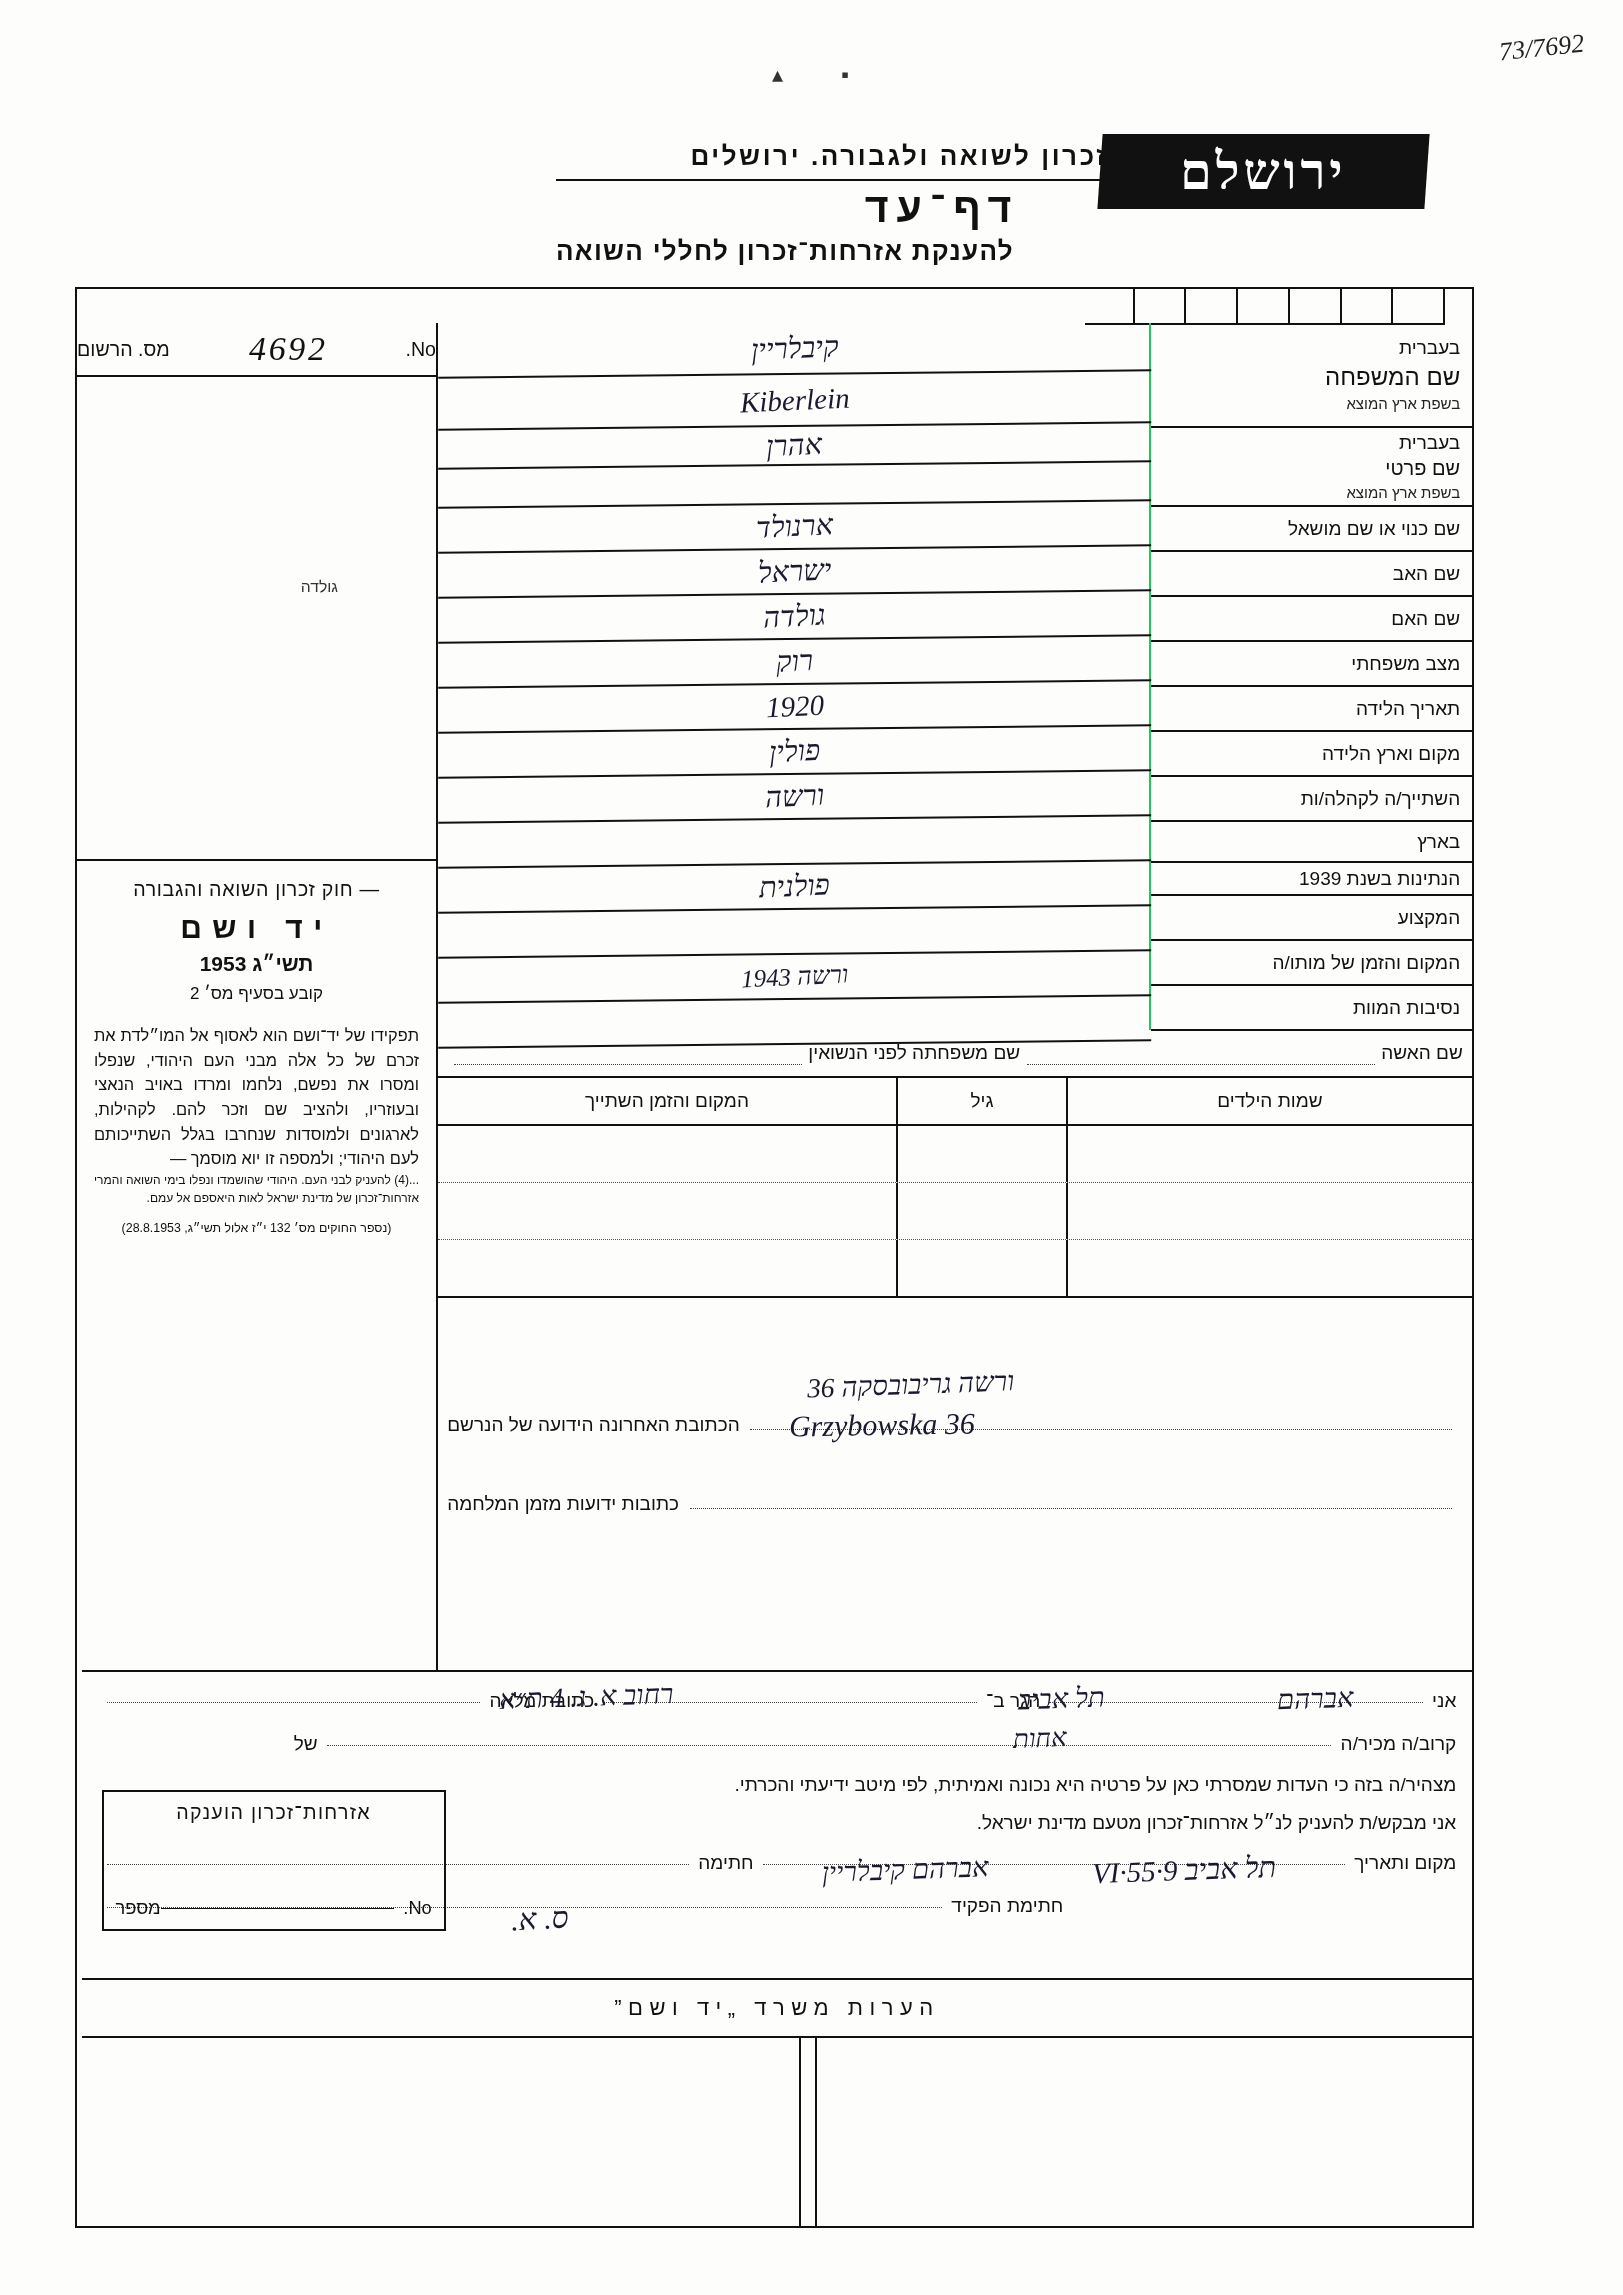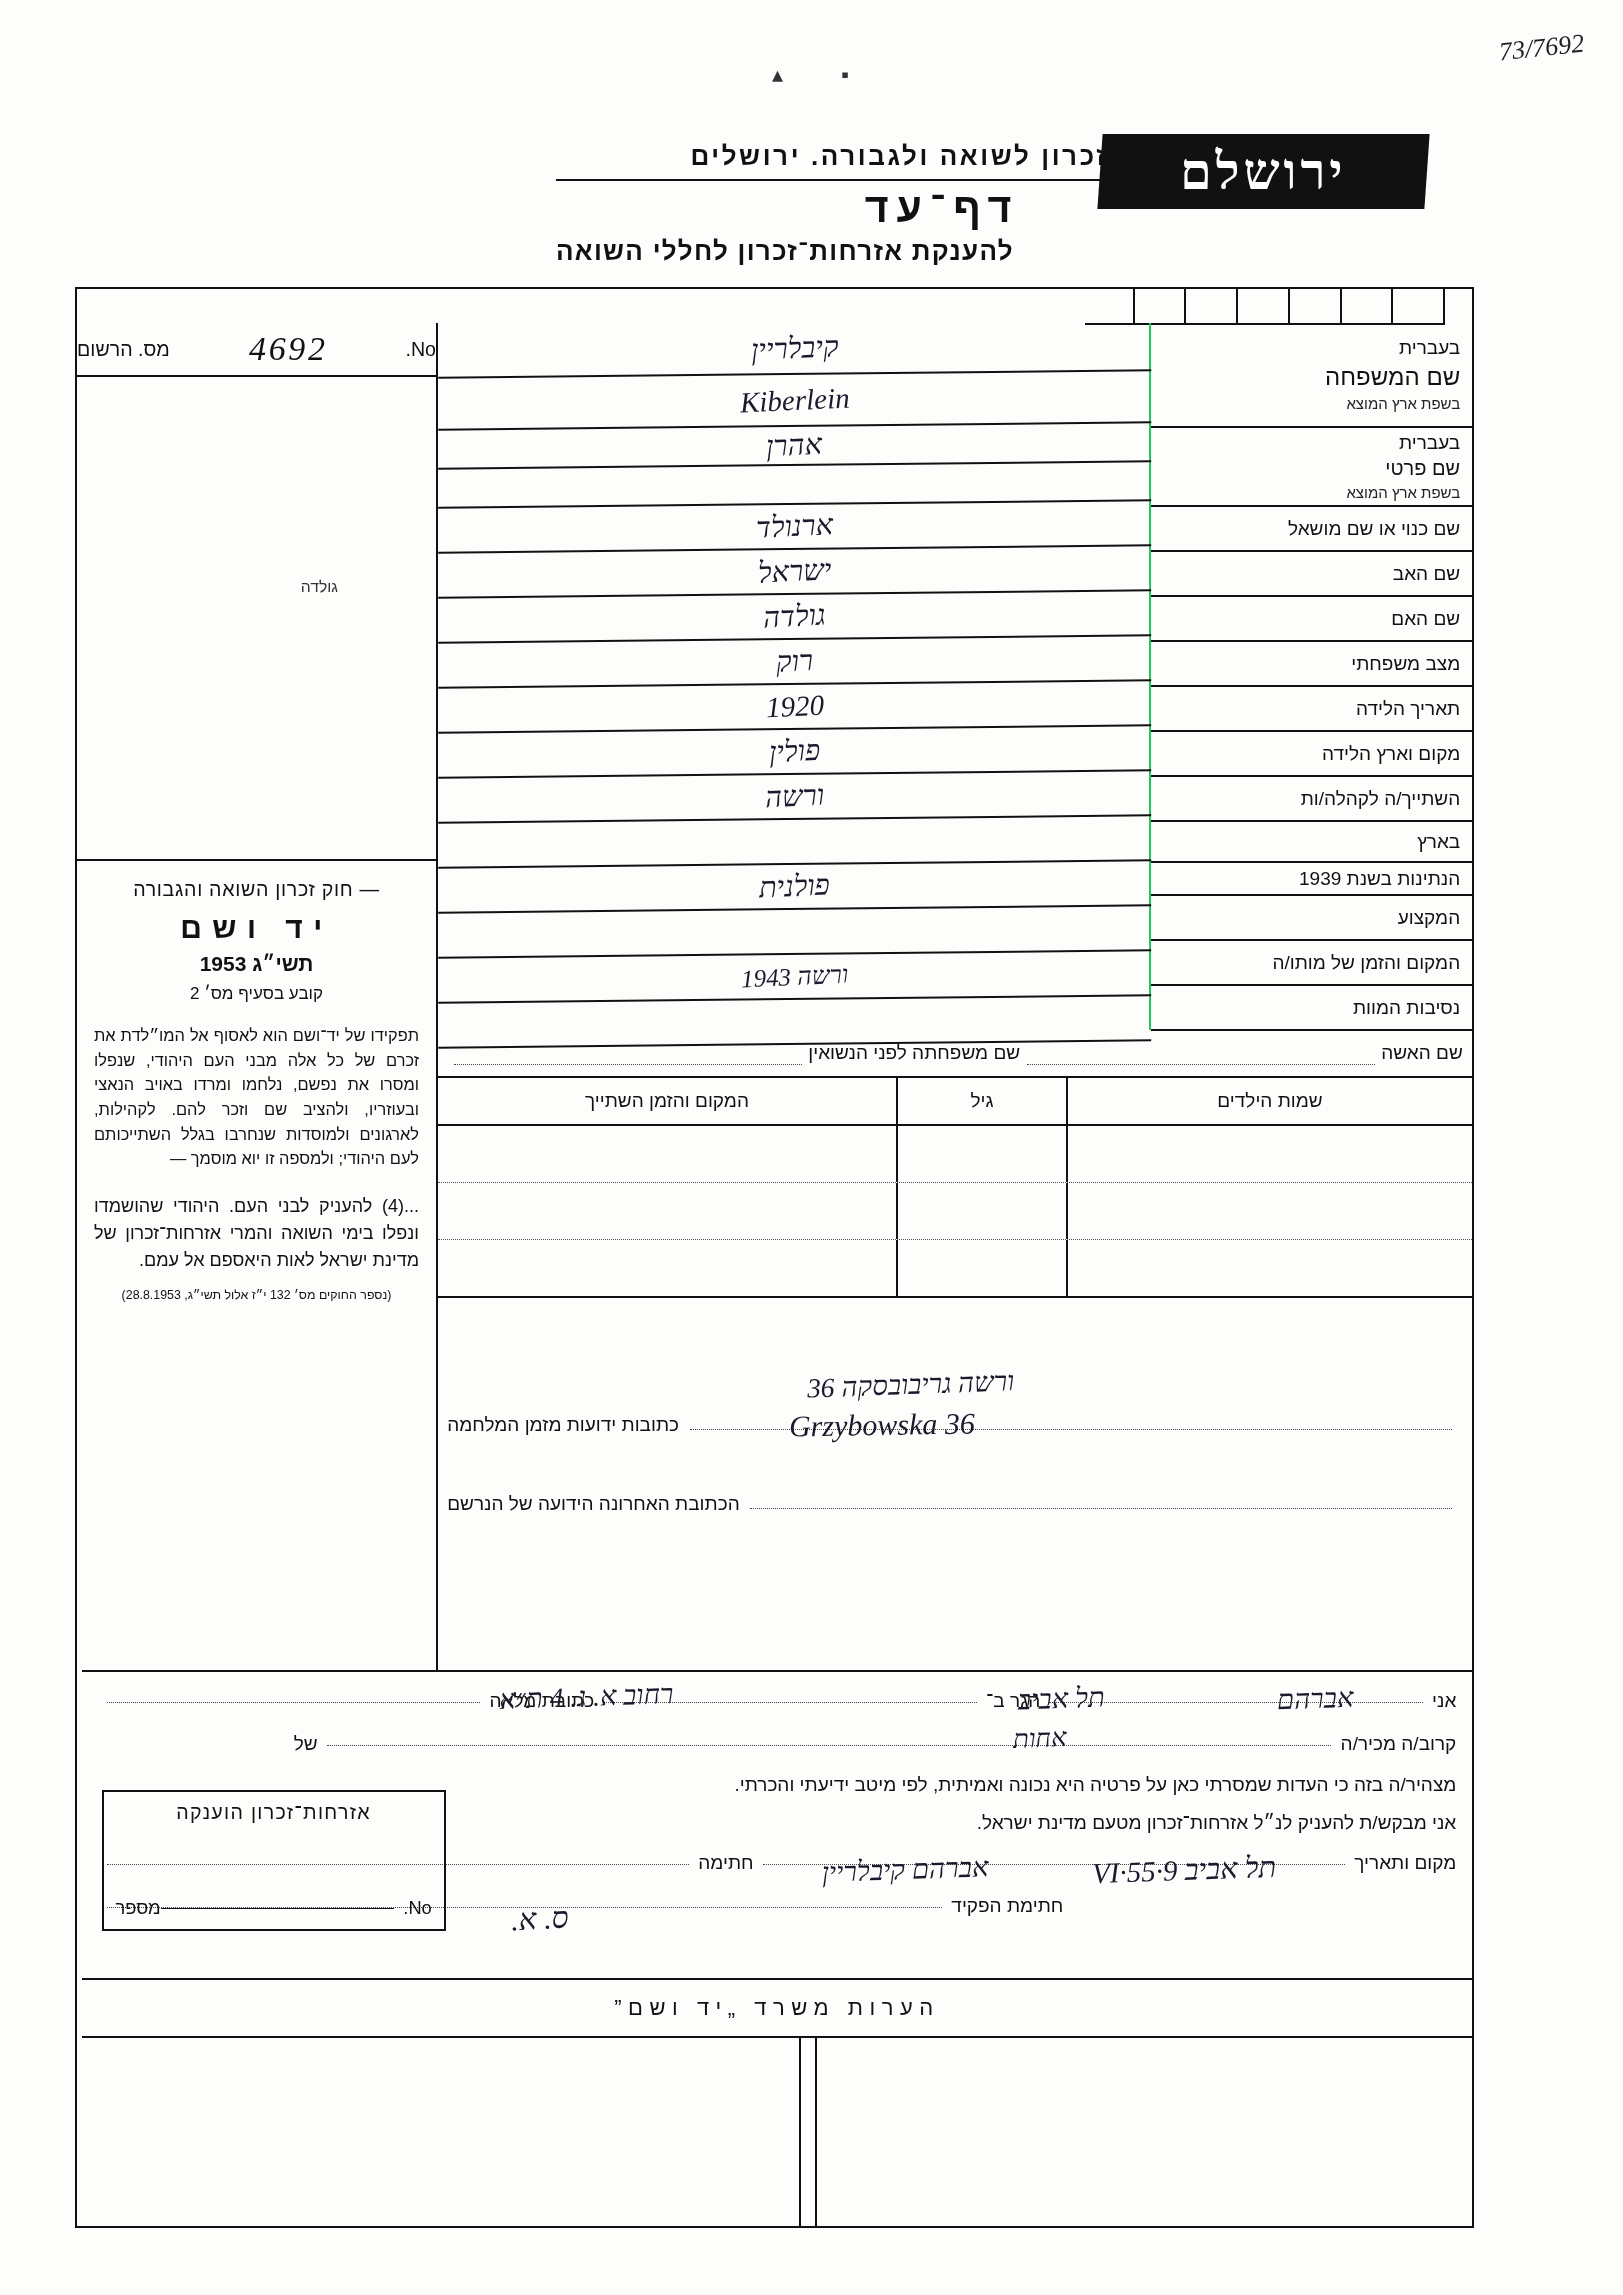--- a/index.html
+++ b/index.html
@@ -97,21 +97,21 @@
     position:absolute;top:539px;left:0;width:359px;height:805px;
     padding:15.7px 17px 0 17px;box-sizing:border-box;
   }
   .law-t1{font-size:19.6px;text-align:center;letter-spacing:0.7px;}
   .law-t2{font-size:30px;font-weight:bold;text-align:center;letter-spacing:10.5px;margin-top:10.5px;}
   .law-t3{font-size:21px;font-weight:bold;text-align:center;margin-top:6.5px;}
   .law-t4{font-size:17px;text-align:center;margin-top:7.9px;}
   .law-body{
     font-size:16.4px;line-height:1.5;margin-top:19.6px;text-align:justify;
   }
-  .law-body2{font-size:18px;line-height:1.5;margin-top:22px;text-align:justify;}
+  .law-body2{font-size:12px;line-height:1.5;text-align:justify;}
   .law-foot{font-size:12.4px;margin-top:14px;text-align:center;}
   
   .datacol{
     position:absolute;top:34px;right:0;width:1034px;height:1347px;
   }
   .labels{
     position:absolute;top:0;right:0;width:321px;height:707px;
     border-left:2px solid #22c55e;
   }
   .row{
@@ -393,25 +393,25 @@
         <div class="bodyrow" style="border-bottom:2px solid #111">
           <div class="c1"></div>
           <div class="c2"></div>
           <div class="c3"></div>
         </div>
       </div>
 
       <div class="addr-block">
         <div class="addr-row">
           <span class="fill"></span>
-          <span class="lab">כתובות ידועות מזמן המלחמה</span>
+          <span class="lab">הכתובת האחרונה הידועה של הנרשם</span>
         </div>
         <div class="addr-row">
           <span class="fill"></span>
-          <span class="lab">הכתובת האחרונה הידועה של הנרשם</span>
+          <span class="lab">כתובות ידועות מזמן המלחמה</span>
         </div>
         <div class="hw-abs" style="top:7.9px;right:458px;font-size:27.5px;transform:rotate(-2deg)">ורשה  גריבובסקה 36</div>
         <div class="hw-abs" style="top:47px;right:497px;font-size:30px;transform:rotate(-1deg)">Grzybowska 36</div>
       </div>
 
     </div>
 
     <div class="declare">
       <div class="dline" style="margin-top:7.9px">
         <span>אני</span>

